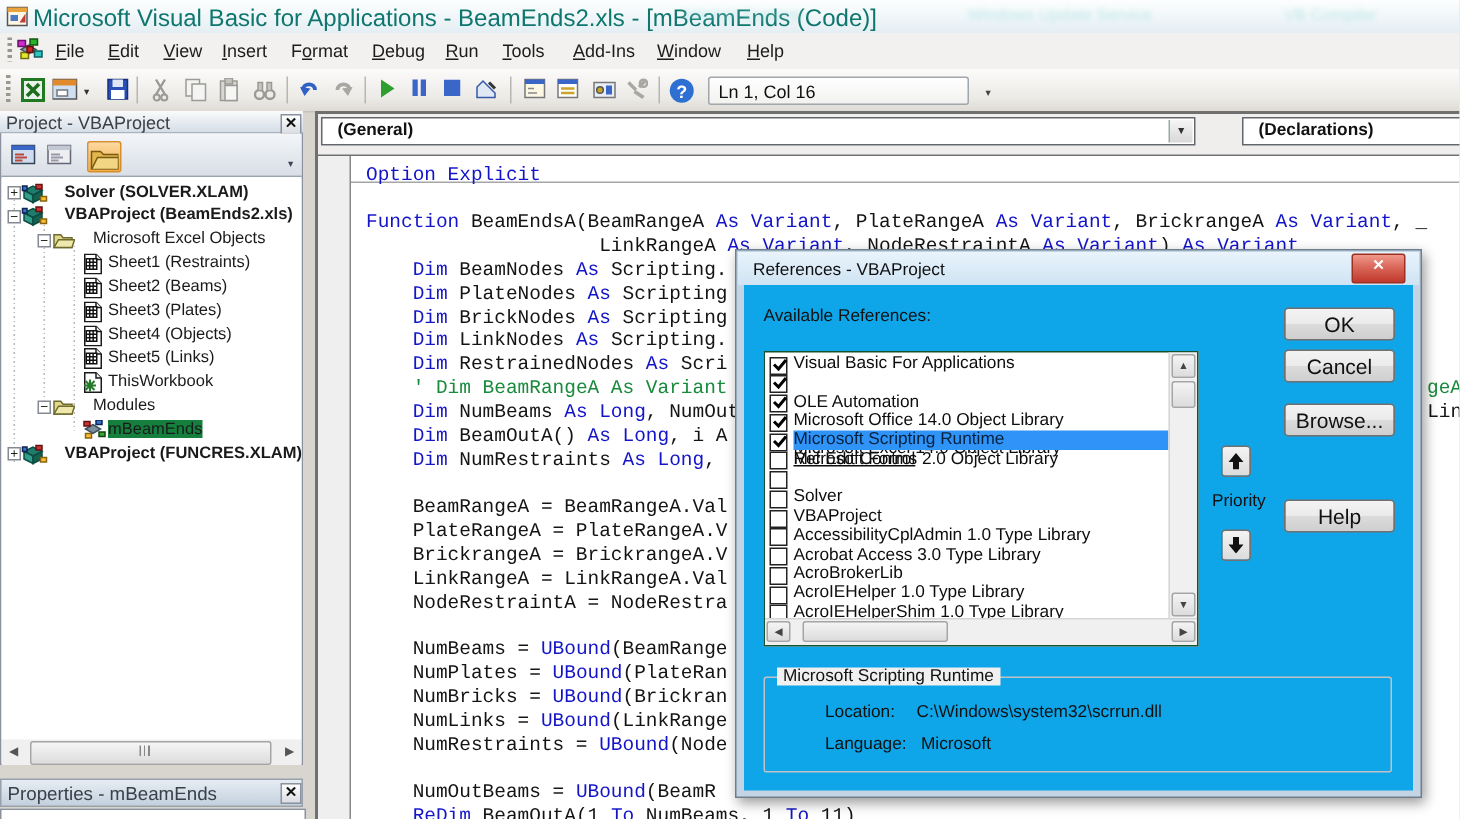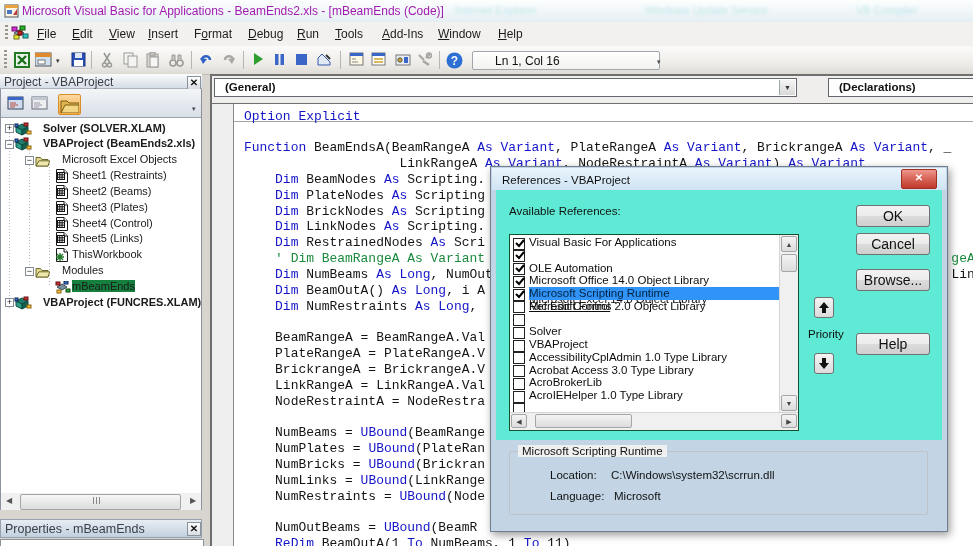--- a/index.html
+++ b/index.html
@@ -1,30 +1,30 @@
 <!DOCTYPE html>
 <html><head><meta charset="utf-8"><style>
 html,body{margin:0;padding:0}
 body{width:973px;height:546px;overflow:hidden;position:relative;background:#d8d5ce;
  font-family:"Liberation Sans",sans-serif;-webkit-font-smoothing:antialiased}
 .abs{position:absolute}
 i{font-style:normal;color:#1414c8}
 u{text-decoration:none;color:#1a8a3c}
 
 #titlebar{left:0;top:0;width:973px;height:22px;background:linear-gradient(180deg,#fdfefe,#eef5f8 60%,#e4eef3);border-bottom:1px solid #cfd6da}
-#titletext{left:22px;top:4px;font-size:12px;color:#a21caf}
+#titletext{left:22px;top:4px;font-size:16px;color:#0f766e}
 .ghost{top:4px;height:12px;color:#9fdcdc;font-size:11px;filter:blur(1.8px);opacity:.6}
 
 #menubar{left:0;top:22px;width:973px;height:24px;background:#f2f1ef}
 .mi{top:27px;font-size:12px;color:#1c1c1c}
 .mi span{text-decoration:underline}
 
 #toolbar{left:0;top:46px;width:973px;height:28px;background:linear-gradient(180deg,#fbfbfa,#eceae6 70%,#dedbd5);border-bottom:1px solid #c4c1ba}
 .tsep{top:51px;width:1px;height:18px;background:#b9b6b0}
-#lnbox{left:472px;top:51px;width:188px;height:19px;background:linear-gradient(180deg,#fff,#f2f2f0);border:1px solid #a2a6ad;border-radius:2px;font-size:12px;color:#111;line-height:19px;padding-left:22px;box-sizing:border-box}
+#lnbox{left:472px;top:51px;width:174px;height:19px;background:linear-gradient(180deg,#fff,#f2f2f0);border:1px solid #a2a6ad;border-radius:2px;font-size:12px;color:#111;line-height:19px;padding-left:6px;box-sizing:border-box}
 #grip{left:4px;top:50px;width:3px;height:20px;background:repeating-linear-gradient(180deg,#9a978f 0 2px,transparent 2px 4px)}
 
 #pwrap{left:0;top:74px;width:202px;height:436px;background:#fff;border:1px solid #8b929e;box-sizing:border-box}
 #ptitle{left:0;top:74px;width:202px;height:15px;background:linear-gradient(180deg,#fafbfc,#d5dde6);border-bottom:1px solid #aab2bc;box-sizing:border-box}
 #ptitle .t{position:absolute;left:4px;top:1px;font-size:12px;color:#3a4048}
 .xbtn{background:linear-gradient(180deg,#fefefe,#d9dde2);border:1px solid #8b929e;text-align:center;font-weight:bold;color:#111}
 #ptools{left:1px;top:89px;width:200px;height:29px;background:linear-gradient(180deg,#f3f5f8,#d9dfe7);border-bottom:1px solid #9aa2ae;box-sizing:border-box}
 #tree{left:1px;top:119px;width:200px;height:374px;background:#fff;overflow:hidden}
 .trow{position:absolute;height:16px;font-size:11px;color:#1a1a1a;white-space:nowrap}
 .trow b{font-size:11px}
@@ -44,21 +44,21 @@
 #combo1 .btn{position:absolute;right:1px;top:1px;width:15px;height:15px;background:linear-gradient(180deg,#f5f5f5,#d8d8d8);border-left:1px solid #9aa;text-align:center;font-size:7px;line-height:15px;color:#333}
 #codearea{left:212px;top:103px;width:761px;height:443px;background:#fff;border-top:1px solid #6f6f6f;overflow:hidden}
 #marginbar{left:0px;top:0px;width:21px;height:443px;background:#efefef;border-right:1px solid #888}
 #sepline{left:22px;top:17px;width:739px;height:1px;background:#a5a5a5}
 #code{left:32px;top:4.5px;margin:0;font-family:"Liberation Mono",monospace;font-size:12.96px;line-height:15.85px;color:#141414;white-space:pre}
 
 #dlg{left:490px;top:166px;width:458px;height:366px;background:#c3d5e5;border:1px solid #6e7e8e;box-sizing:border-box;box-shadow:2px 3px 8px rgba(0,0,0,.4)}
 #dtitle{position:absolute;left:1px;top:1px;width:454px;height:22px;background:linear-gradient(180deg,#e9f4fc,#cfe3f3);font-size:11.5px;color:#101010}
 #dtitle .t{position:absolute;left:10px;top:6px}
 #dx{position:absolute;left:410px;top:2px;width:34px;height:18px;background:linear-gradient(180deg,#f0988c,#d9675a 45%,#c0392c);border:1px solid #9e3021;border-radius:2px;color:#fff;font-size:10px;font-weight:bold;text-align:center;line-height:16px}
-#dclient{position:absolute;left:5px;top:23px;width:446px;height:250px;background:#5eead4}
+#dclient{position:absolute;left:5px;top:23px;width:446px;height:337px;background:#0ea5e9}
 .d11{font-size:11.5px;color:#111}
 #dlist{position:absolute;left:13px;top:44px;width:290px;height:197px;background:#fff;border:1px solid #14532d;box-sizing:border-box}
 .li{position:absolute;left:19px;height:12.8px;font-size:11.5px;color:#0d0d0d;white-space:nowrap}
 .cb{position:absolute;left:3px;width:10px;height:10px;border:1px solid #222;background:#fff}
 .cb svg{position:absolute;left:0px;top:-1px}
 #vsc{position:absolute;right:0;top:0;width:18px;height:178px;background:#f0f0f0;border-left:1px solid #d5d5d5}
 #hsc{position:absolute;left:0;bottom:0;width:288px;height:17px;background:#f0f0f0;border-top:1px solid #d5d5d5}
 .scbtn{position:absolute;background:linear-gradient(180deg,#f4f4f4,#dcdcdc);border:1px solid #a5a5a5;border-radius:2px;font-size:7px;color:#444;text-align:center;box-sizing:border-box}
 .dbtn{position:absolute;left:360px;width:74px;height:22px;background:linear-gradient(180deg,#f3f3f3,#ebebeb 50%,#dcdcdc 51%,#cfcfcf);border:1px solid #707070;border-radius:3px;font-size:14px;color:#111;text-align:center;line-height:20px;box-sizing:border-box}
 .pbtn{position:absolute;left:318px;width:20px;height:21px;background:linear-gradient(180deg,#f3f3f3,#dcdcdc);border:1px solid #707070;border-radius:3px;box-sizing:border-box}
@@ -271,21 +271,21 @@
         <path d="M4.8 3.5 v7 M7.1 3.5 v7" stroke="#111"></path>
       </svg></div>
     <div class="trow" style="left:71px;top:81.75px">Sheet3 (Plates)</div>
     <div class="abs" style="left:54px;top:97.6px"><svg width="14" height="14" viewBox="0 0 14 14">
         <path d="M1.5 .5 L9 .5 L12.5 4 L12.5 13.5 L1.5 13.5 Z" fill="#fff" stroke="#1a1a1a"></path>
         <path d="M9 .5 L9 4 L12.5 4" fill="#eee" stroke="#1a1a1a"></path>
         <rect x="2.5" y="3.5" width="7" height="7" fill="#fff" stroke="#111"></rect>
         <path d="M2.5 5.8 h7 M2.5 8.2 h7" stroke="#111"></path>
         <path d="M4.8 3.5 v7 M7.1 3.5 v7" stroke="#111"></path>
       </svg></div>
-    <div class="trow" style="left:71px;top:97.6px">Sheet4 (Control)</div>
+    <div class="trow" style="left:71px;top:97.6px">Sheet4 (Objects)</div>
     <div class="abs" style="left:54px;top:113.45px"><svg width="14" height="14" viewBox="0 0 14 14">
         <path d="M1.5 .5 L9 .5 L12.5 4 L12.5 13.5 L1.5 13.5 Z" fill="#fff" stroke="#1a1a1a"></path>
         <path d="M9 .5 L9 4 L12.5 4" fill="#eee" stroke="#1a1a1a"></path>
         <rect x="2.5" y="3.5" width="7" height="7" fill="#fff" stroke="#111"></rect>
         <path d="M2.5 5.8 h7 M2.5 8.2 h7" stroke="#111"></path>
         <path d="M4.8 3.5 v7 M7.1 3.5 v7" stroke="#111"></path>
       </svg></div>
     <div class="trow" style="left:71px;top:113.45px">Sheet5 (Links)</div>
     <div class="abs" style="left:54px;top:129.3px"><svg width="14" height="14" viewBox="0 0 14 14">
         <path d="M1.5 .5 L9 .5 L12.5 4 L12.5 13.5 L1.5 13.5 Z" fill="#fff" stroke="#1a1a1a"></path>
@@ -415,20 +415,21 @@
         <div class="li" style="top:103px;">VBAProject</div>
         <div class="cb" style="top:117.25px"></div>
         <div class="li" style="top:115.75px;">AccessibilityCplAdmin 1.0 Type Library</div>
         <div class="cb" style="top:130px"></div>
         <div class="li" style="top:128.5px;">Acrobat Access 3.0 Type Library</div>
         <div class="cb" style="top:142.75px"></div>
         <div class="li" style="top:141.25px;">AcroBrokerLib</div>
         <div class="cb" style="top:155.5px"></div>
         <div class="li" style="top:154px;">AcroIEHelper 1.0 Type Library</div>
         <div class="cb" style="top:168.25px"></div>
+        <div class="li" style="top:166.75px;">AcroIEHelperShim 1.0 Type Library</div>
         <div id="vsc">
           <div class="scbtn" style="left:1px;top:1px;width:16px;height:16px;line-height:15px">▲</div>
           <div class="scbtn" style="left:1px;top:19px;width:16px;height:18px"></div>
           <div class="scbtn" style="left:1px;top:160px;width:16px;height:16px;line-height:15px">▼</div>
         </div>
         <div id="hsc">
           <div class="scbtn" style="left:1px;top:1px;width:16px;height:14px;line-height:13px">◀</div>
           <div class="scbtn" style="left:25px;top:1px;width:97px;height:14px"></div>
           <div class="scbtn" style="left:271px;top:1px;width:16px;height:14px;line-height:13px">▶</div>
         </div>

